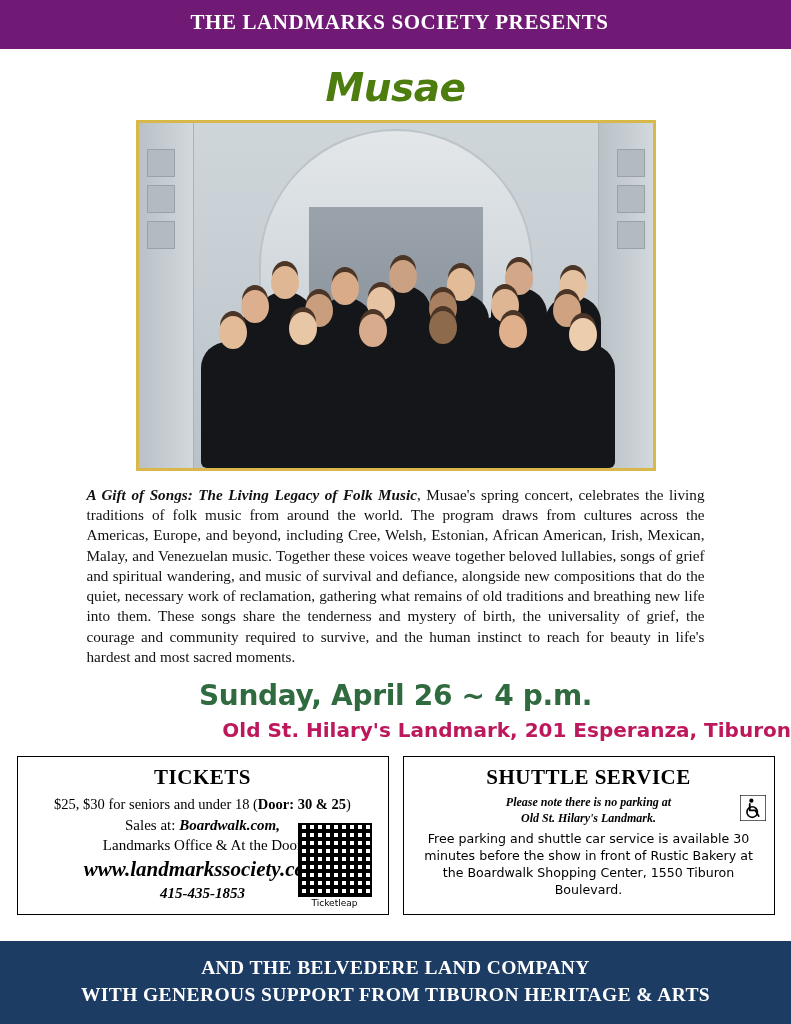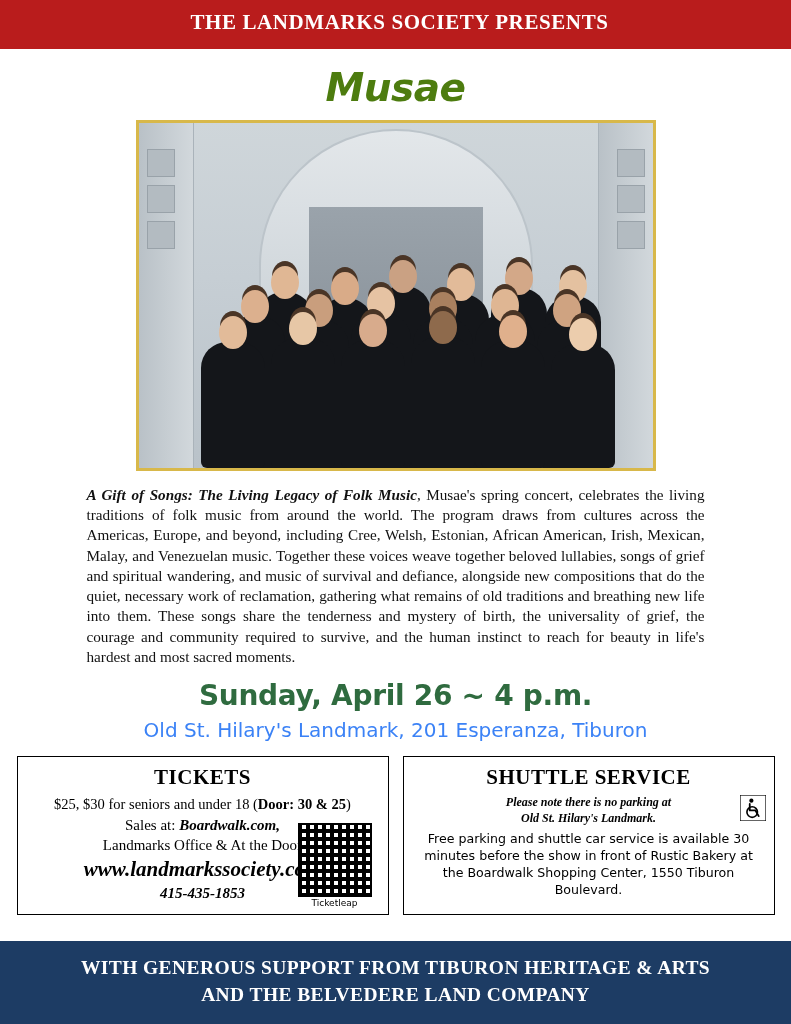--- a/index.html
+++ b/index.html
@@ -15,21 +15,21 @@
   }
   .poster {
     position: relative;
     width: 791px;
     height: 1024px;
     background: #ffffff;
     box-sizing: border-box;
   }
   
   .header {
-    background: #b91c1c;
+    background: #701a75;
     color: #ffffff;
     text-align: center;
     padding: 10px 0 12px 8px;
   }
   .header-presents {
     font-family: "Liberation Serif", serif;
     font-weight: bold;
     font-size: 21px;
     letter-spacing: 0.6px;
     text-transform: uppercase;
@@ -149,24 +149,24 @@
   .date-line {
     text-align: center;
     color: #2f6b3f;
     font-family: "DejaVu Sans", sans-serif;
     font-weight: bold;
     font-size: 28px;
     margin-top: 12px;
     letter-spacing: -0.3px;
   }
   .venue-line {
-    text-align: center;
-    color: #3b82f6;
+    text-align: right;
+    color: #be185d;
     font-family: "DejaVu Sans", sans-serif;
-    font-weight: normal;
+    font-weight: bold;
     font-size: 20px;
     margin-top: 6px;
   }
   
   .boxes {
     display: flex;
     justify-content: center;
     gap: 14px;
     margin-top: 14px;
     padding: 0 13px;
@@ -390,17 +390,17 @@
         <rect x="0" y="0" width="32" height="32" fill="#ffffff" stroke="#000000" stroke-width="1.5"></rect>
         <circle cx="14" cy="7" r="2.6" fill="#000000"></circle>
         <path d="M12 11 L12 19 L19 19 L23 26" stroke="#000000" stroke-width="2.2" fill="none" stroke-linecap="round" stroke-linejoin="round"></path>
         <circle cx="15" cy="21" r="6.5" stroke="#000000" stroke-width="2" fill="none"></circle>
       </svg>
     </div>
 
   </div>
 
   <div class="footer">
+    <div class="footer-line">AND THE BELVEDERE LAND COMPANY</div>
     <div class="footer-line">WITH GENEROUS SUPPORT FROM  TIBURON HERITAGE &amp; ARTS</div>
-    <div class="footer-line">AND THE BELVEDERE LAND COMPANY</div>
   </div>
 
 </div>
 
 </body></html>

